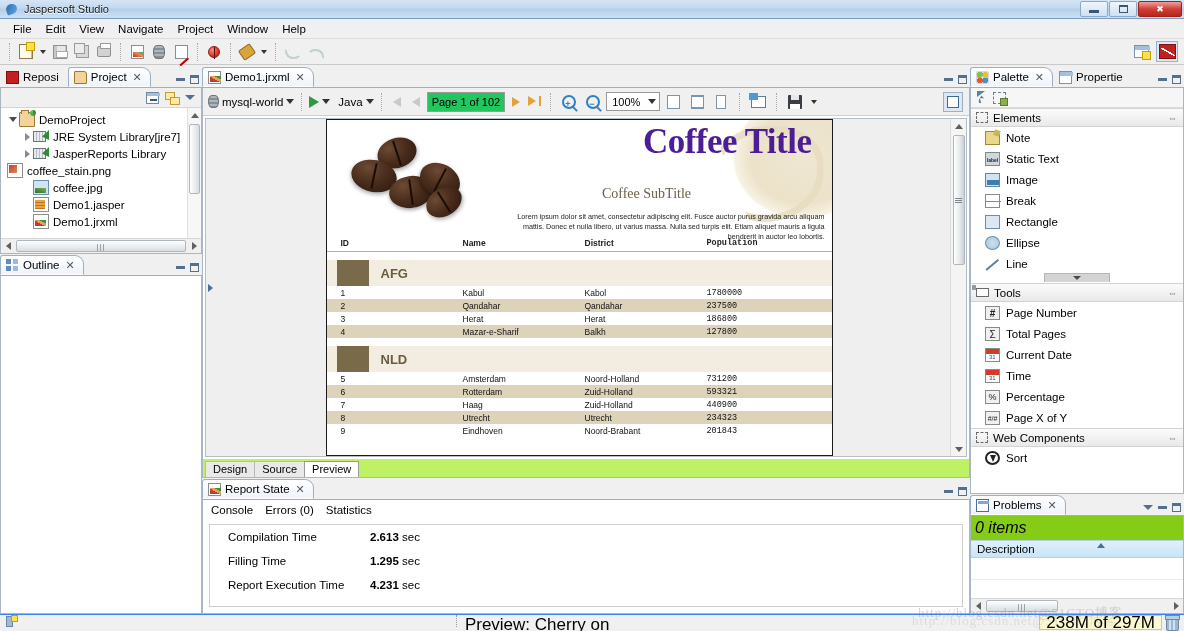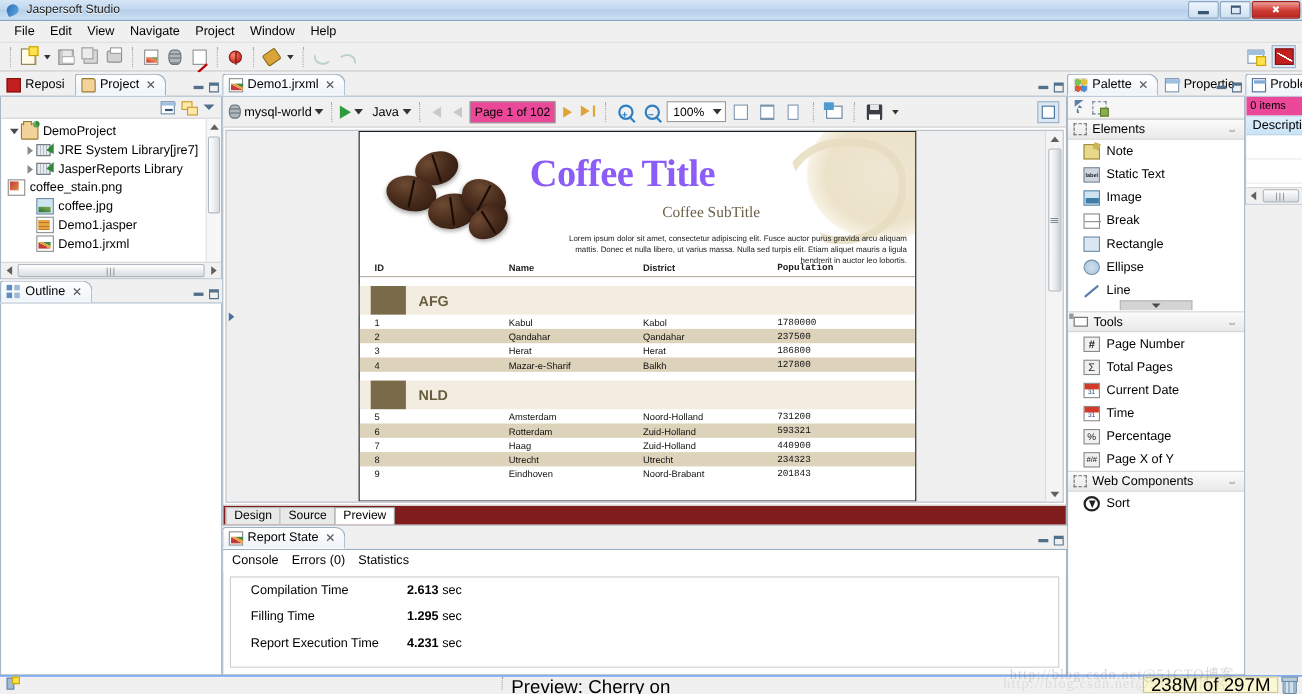--- a/index.html
+++ b/index.html
@@ -126,21 +126,21 @@
   .persp-btn.active { border:1px solid #9ab0c6; background:#dce9f5; }
 
   
   #workbench {
     position: absolute; top: 66px; left: 0; right: 0; bottom: 17px;
     display: flex;
     background: #f0f0f0;
   }
   #left-col { width: 202px; display: flex; flex-direction: column; }
   #center-col { flex: 1; display: flex; flex-direction: column; min-width: 0; }
-  #right-col { width: 214px; display: flex; flex-direction: row; }
+  #right-col { width: 214px; display: flex; flex-direction: column; }
 
   
   .view {
     display: flex; flex-direction: column;
     background: #f0f0f0;
     min-height: 0;
   }
   .view-tabbar {
     height: 22px; display: flex; align-items: flex-end;
     position: relative;
@@ -255,21 +255,21 @@
 
   #editor-toolbar {
     height: 28px; background: #f0f0f0; border-bottom: 1px solid #cfcfcf;
     display: flex; align-items: center; padding: 0 5px; gap: 2px; position: relative;
   }
   .etb-item { display:flex; align-items:center; gap:3px; }
   .etb-label { font-size: 11.5px; color: #000; }
   .etb-tri { width:0;height:0;border-left:4px solid transparent;border-right:4px solid transparent;border-top:5px solid #333; }
   .etb-run { width:0;height:0;border-top:6px solid transparent;border-bottom:6px solid transparent;border-left:10px solid #2e9b3d; }
   .page-box {
-    border:1px solid #9a9a9a; background:#ec4899; height:20px; display:flex;align-items:center;
+    border:1px solid #9a9a9a; background:#22c55e; height:20px; display:flex;align-items:center;
     padding: 0 4px; font-size:11px; color:#000;
   }
   .nav-arrow { width:17px;height:17px;display:flex;align-items:center;justify-content:center; }
   .na-l { width:0;height:0;border-top:5px solid transparent;border-bottom:5px solid transparent;border-right:8px solid #c9c9c9; }
   .na-r-act { width:0;height:0;border-top:5px solid transparent;border-bottom:5px solid transparent;border-left:8px solid #e0a33a; }
   .na-last { position:relative;width:13px;height:11px; }
   .na-last::before{content:"";position:absolute;left:0;top:0;width:0;height:0;border-top:5px solid transparent;border-bottom:5px solid transparent;border-left:8px solid #e0a33a;}
   .na-last::after{content:"";position:absolute;right:0;top:0;width:2px;height:10px;background:#e0a33a;}
   .zoom-ico { width:14px;height:14px;border:2px solid #2e7fc4;border-radius:50%;position:relative; }
   .zoom-ico::after{content:"";position:absolute;right:-4px;bottom:-3px;width:6px;height:2px;background:#2e7fc4;transform:rotate(45deg);}
@@ -326,23 +326,23 @@
     content:""; position:absolute; left:50%; top:8%; width:2px; height:84%;
     background:#1a0d07; transform: translateX(-50%) ; border-radius:2px;
   }
   .bean.b1 { left: 26px; top: 0px;  width: 40px; height: 30px; transform: rotate(-18deg); }
   .bean.b2 { left: 0px;  top: 22px; width: 46px; height: 32px; transform: rotate(12deg); }
   .bean.b3 { left: 38px; top: 38px; width: 44px; height: 32px; transform: rotate(-8deg); }
   .bean.b4 { left: 68px; top: 26px; width: 42px; height: 32px; transform: rotate(28deg); }
   .bean.b5 { left: 74px; top: 50px; width: 38px; height: 28px; transform: rotate(-32deg); }
 
   .rpt-title {
-    position: absolute; left: 155px; top: 18px; width: 330px;
+    position: absolute; left: 155px; top: 2px; width: 330px;
     font-family: "Liberation Serif", serif; font-size: 35px; font-weight: bold;
-    color: #8b5cf6; text-align: left; letter-spacing: -0.5px;
+    color: #4c1d95; text-align: right; letter-spacing: -0.5px;
   }
   .rpt-subtitle {
     position: absolute; left: 155px; top: 66px; width: 330px;
     font-family: "Liberation Serif", serif; font-size: 14px;
     color: #6d6048; text-align: center;
   }
   .rpt-lorem {
     position: absolute; left: 168px; top: 92px; width: 330px;
     font-size: 7.2px; line-height: 1.42; color: #222; text-align: right;
   }
@@ -373,21 +373,21 @@
     background: linear-gradient(to right, #ffffff, #e4e8ec 60%, #c8ced4);
     border:1px solid #b0b7be; border-radius:2px;
     display:flex;align-items:center;justify-content:center;
   }
   #canvas-vscroll .sc-thumb2 .grip2 { width:7px;height:5px;
     background: repeating-linear-gradient(to bottom, #7e868e 0 1px, transparent 1px 2px); }
 
   
   #editor-bottom-tabs {
     height: 18px; display: flex; align-items: flex-end; padding-left: 2px;
-    background: #7f1d1d; border-top: 1px solid #d2d2d2;
+    background: #bef264; border-top: 1px solid #d2d2d2;
   }
   .ebt {
     font-size: 11px; padding: 1px 7px 2px 7px; color: #000;
     border: 1px solid #b9b9b9; border-bottom: none; background: #e9e9e9;
     margin-right: -1px;
   }
   .ebt.active { background: #fff; border-color: #9a9a9a; }
 
   
   #reportstate-view { height: 136px; }
@@ -470,21 +470,21 @@
     display:flex; align-items:center; justify-content:center;
     position: relative; top: -1px;
   }
   .pal-scroll-tab .chev { width:0;height:0;border-left:4px solid transparent;border-right:4px solid transparent;border-top:4px solid #4a4a4a; }
   #palette-scrollwrap { position: relative; }
 
   
   #problems-view { height: 120px; }
   .prob-ico-tab { width:13px;height:12px;background:#fff;border:1px solid #4a6d96; }
   .prob-ico-tab::before{content:"";position:absolute;left:1px;top:1px;width:11px;height:3px;background:#7fa9d4;}
-  .prob-count { font-size: 10px; padding: 3px 0 3px 4px; background:#ec4899; color:#000; }
+  .prob-count { font-size: 16px; padding: 3px 0 3px 4px; background:#84cc16; color:#000;font-style:italic; }
   .prob-headrow {
     background: linear-gradient(to bottom,#dff0fb,#c9e3f7);
     border-top:1px solid #b9cfe2; border-bottom:1px solid #b9cfe2;
     font-size:11.5px; padding: 2px 0 2px 6px; position:relative; color:#000;
   }
   .prob-headrow .sortarrow { position:absolute; left: 126px; top: 2px;
     width:0;height:0;border-left:4px solid transparent;border-right:4px solid transparent;border-bottom:5px solid #4a6d96; }
   .prob-rows { background:#fff; }
   .prob-rowline { height: 22px; border-bottom: 1px solid #ececec; }
   .prob-hscroll { position:absolute; left:0; right:0; bottom:0; height: 15px;

